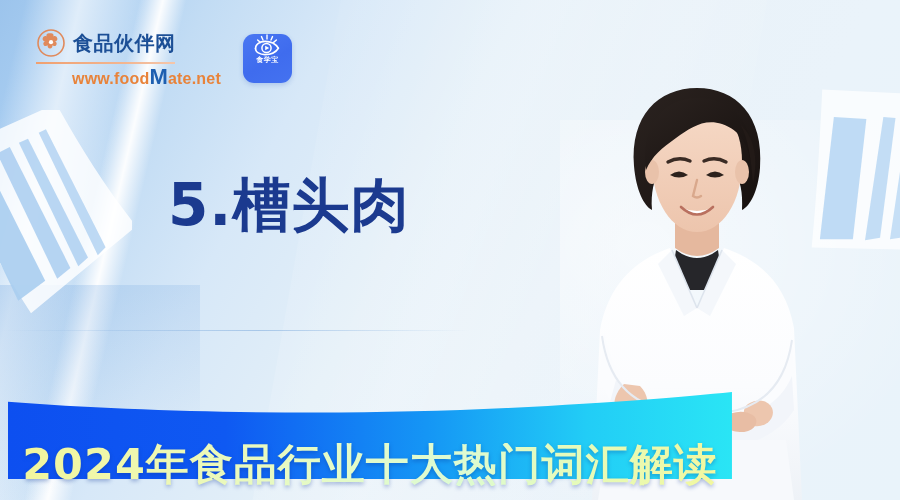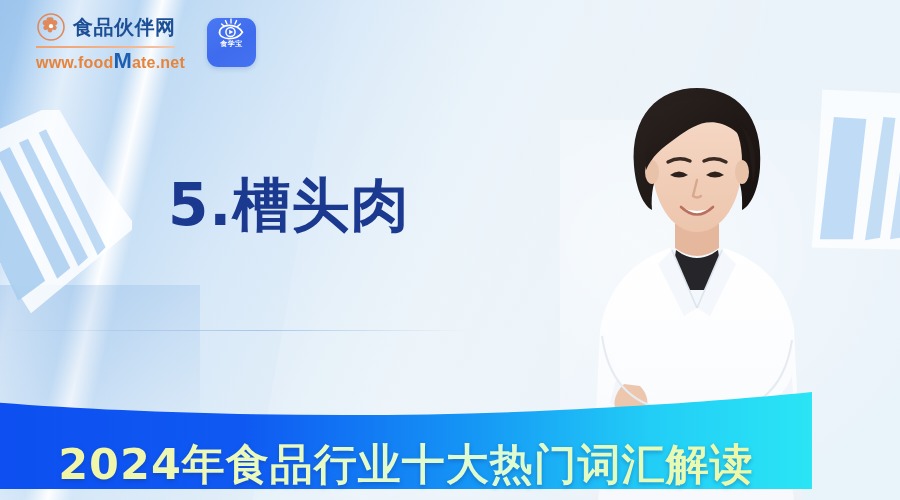--- a/index.html
+++ b/index.html
@@ -66,21 +66,21 @@
   }
 
   
   .ribbon { position: absolute; pointer-events: none; }
   .ribbon-left  { left: -58px; top: 110px; width: 190px; height: 215px; }
   .ribbon-right { left: 795px; top: 76px;  width: 170px; height: 200px; }
 
   
   .brand {
     position: absolute;
-    left: 36px; top: 12px;
+    left: 36px; top: 28px;
     display: flex;
     align-items: center;
     gap: 22px;
   }
   .brand-logo { display: flex; flex-direction: column; align-items: flex-start; }
   .brand-row-1 { display: flex; align-items: center; gap: 7px; }
   .mark {
     width: 30px; height: 30px;
     flex: 0 0 30px;
   }
@@ -100,20 +100,21 @@
     background: linear-gradient(90deg, #f0a070, #f2b48e 60%, #f5c6aa);
   }
   .brand-url {
     font-size: 16px;
     font-weight: 700;
     color: #e8833a;
     letter-spacing: .2px;
     line-height: 1;
     white-space: nowrap;
     font-family: "Liberation Sans", sans-serif;
+    margin-left: 36px;
   }
   .brand-url .m { color: #1e5fb0; font-size: 22px; font-weight: 700; }
 
   .badge {
     width: 49px; height: 49px;
     border-radius: 11px;
     background: linear-gradient(150deg, #4a77f2 0%, #3f6cee 55%, #4472f0 100%);
     display: flex;
     flex-direction: column;
     align-items: center;
@@ -159,22 +160,22 @@
     position: absolute;
     right: 78px;
     bottom: 0;
     width: 250px;
     height: 420px;
   }
 
   
   .banner {
     position: absolute;
-    left: 0; bottom: 0;
-    width: 812px; height: 108px;
+    left: 8px; bottom: 0;
+    width: 724px; height: 108px;
     overflow: hidden;
   }
   .banner-fill {
     position: absolute;
     inset: 0;
   }
   .banner-text {
     position: absolute;
     left: 0; right: 0;
     bottom: 14px;

